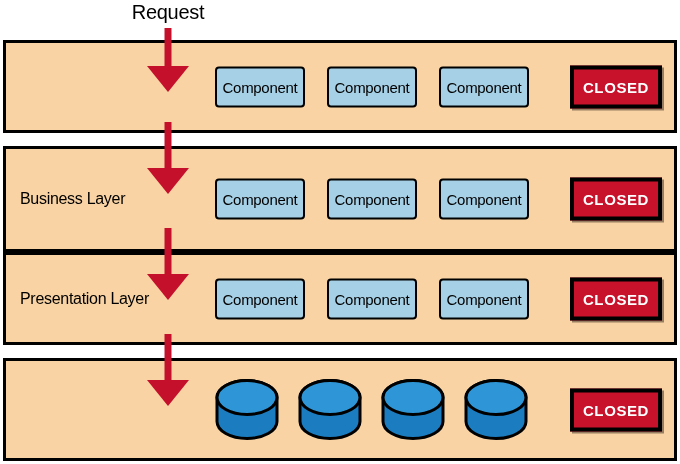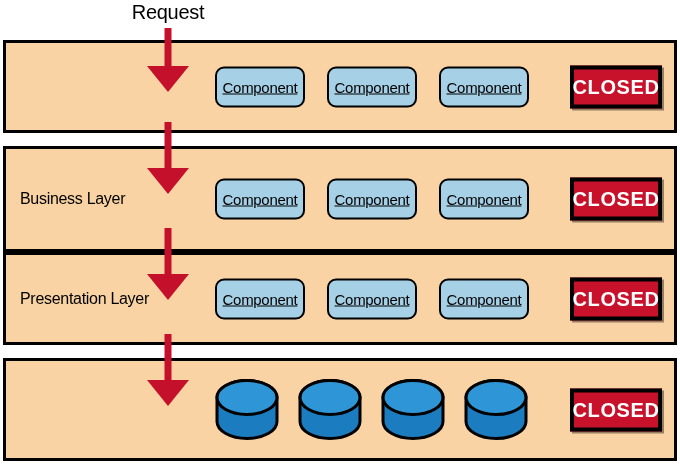--- a/index.html
+++ b/index.html
@@ -23,32 +23,32 @@
     position:absolute;left:14px;top:50%;transform:translateY(-50%);
     font-size:16px;letter-spacing:-0.3px;color:var(--text,#000);white-space:nowrap;
   }
   .components{
     position:absolute;left:209px;top:50%;transform:translateY(-50%);
     display:flex;gap:22px;
   }
   .component{
     width:90px;height:41px;box-sizing:border-box;
     background:var(--component_fill,#A5D0E6);
-    border:2.5px solid var(--component_border,#000);border-radius:9px;
+    border:2.5px solid var(--component_border,#000);border-radius:4px;
     display:flex;align-items:center;justify-content:center;
-    font-size:15px;letter-spacing:-0.3px;color:var(--text,#000);text-decoration:underline;
+    font-size:15px;letter-spacing:-0.3px;color:var(--text,#000);
   }
   .closed{
     position:absolute;right:12px;top:50%;transform:translateY(-50%);
     width:92px;height:43px;box-sizing:border-box;
     background:var(--closed_fill,#C8112B);
     border:4px solid var(--closed_border,#000);
     box-shadow:2px 2px 0 rgba(0,0,0,0.4);
     display:flex;align-items:center;justify-content:center;
-    color:var(--closed_text,#fff);font-size:20px;font-weight:bold;letter-spacing:0.6px;
+    color:var(--closed_text,#fff);font-size:15px;font-weight:bold;letter-spacing:0.6px;
   }
   .cylinders{
     position:absolute;left:208px;top:50%;transform:translateY(-50%);
     display:flex;gap:17px;
   }
   .cyl-body{fill:var(--cylinder_body,#1B7DC0);stroke:var(--outline,#000);stroke-width:3;}
   .cyl-top{fill:var(--cylinder_top,#2E96D6);stroke:var(--outline,#000);stroke-width:3;}
   .arrows{position:absolute;left:0;top:0;width:680px;height:464px;pointer-events:none;z-index:5;}
   .arrow-line{stroke:var(--arrow,#C5102C);stroke-width:7;}
   .arrow-head{fill:var(--arrow,#C5102C);}

